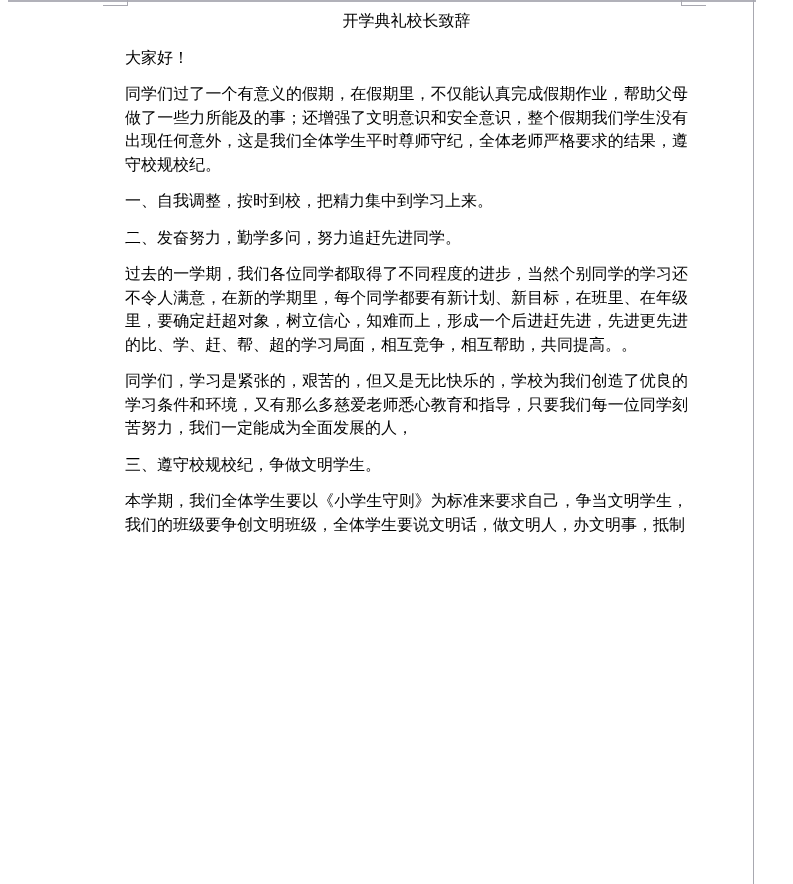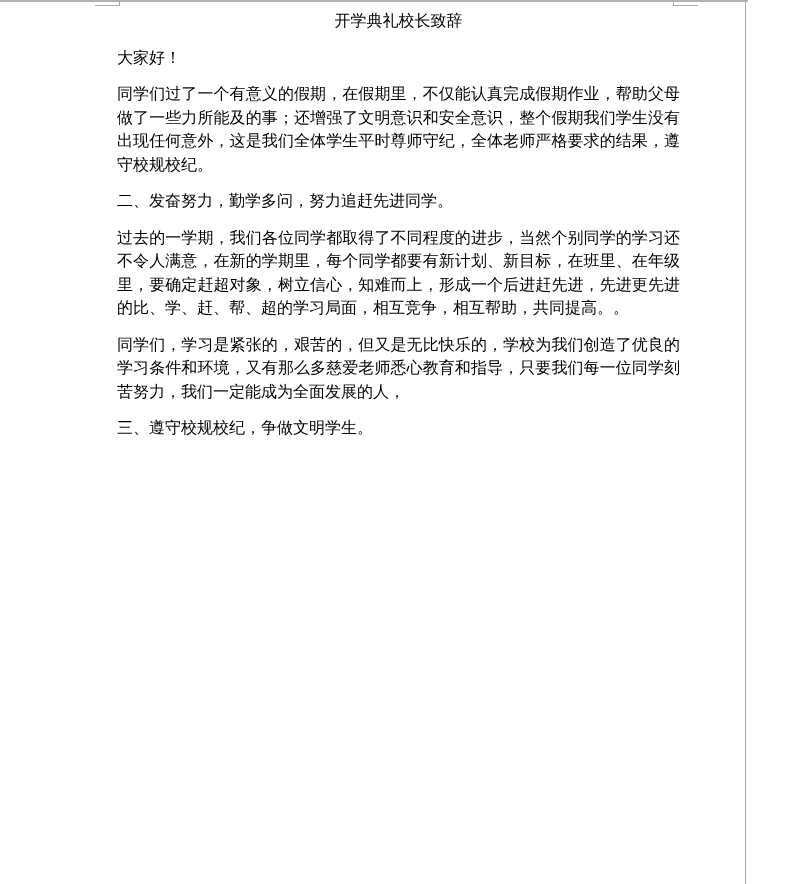--- a/index.html
+++ b/index.html
@@ -8,20 +8,21 @@
     background: #ffffff;
   }
   .page {
     position: relative;
     width: 748px;
     height: 884px;
     background: #ffffff;
     overflow: hidden;
     font-family: "DejaVu Sans", "Liberation Sans", sans-serif;
     color: #000000;
+    margin-left: 8px;
   }
   .top-border {
     position: absolute;
     top: 0; left: 0;
     width: 793px; height: 2px;
   }
   .right-border {
     position: absolute;
     top: 0; right: 2px;
     width: 1px; height: 884px;
@@ -66,19 +67,21 @@
   <div class="top-border" style="background: rgb(177, 177, 185);"></div>
   <div class="right-border" style="background: rgb(168, 168, 176);"></div>
   <div class="mark-left" style="border-color: rgb(168, 168, 176);"></div>
   <div class="mark-right" style="border-color: rgb(168, 168, 176);"></div>
 
   <div class="content">
     <h1 class="doc-title">开学典礼校长致辞</h1>
     <div id="paragraph-list">
         <p class="para">大家好！</p>
         <p class="para">同学们过了一个有意义的假期，在假期里，不仅能认真完成假期作业，帮助父母做了一些力所能及的事；还增强了文明意识和安全意识，整个假期我们学生没有出现任何意外，这是我们全体学生平时尊师守纪，全体老师严格要求的结果，遵守校规校纪。</p>
+        <p class="para">一、自我调整，按时到校，把精力集中到学习上来。</p>
         <p class="para">二、发奋努力，勤学多问，努力追赶先进同学。</p>
         <p class="para">过去的一学期，我们各位同学都取得了不同程度的进步，当然个别同学的学习还不令人满意，在新的学期里，每个同学都要有新计划、新目标，在班里、在年级里，要确定赶超对象，树立信心，知难而上，形成一个后进赶先进，先进更先进的比、学、赶、帮、超的学习局面，相互竞争，相互帮助，共同提高。。</p>
         <p class="para">同学们，学习是紧张的，艰苦的，但又是无比快乐的，学校为我们创造了优良的学习条件和环境，又有那么多慈爱老师悉心教育和指导，只要我们每一位同学刻苦努力，我们一定能成为全面发展的人，</p>
         <p class="para">三、遵守校规校纪，争做文明学生。</p>
+        <p class="para">本学期，我们全体学生要以《小学生守则》为标准来要求自己，争当文明学生，我们的班级要争创文明班级，全体学生要说文明话，做文明人，办文明事，抵制</p>
       </div>
   </div>
 </div>
 
 </body></html>

